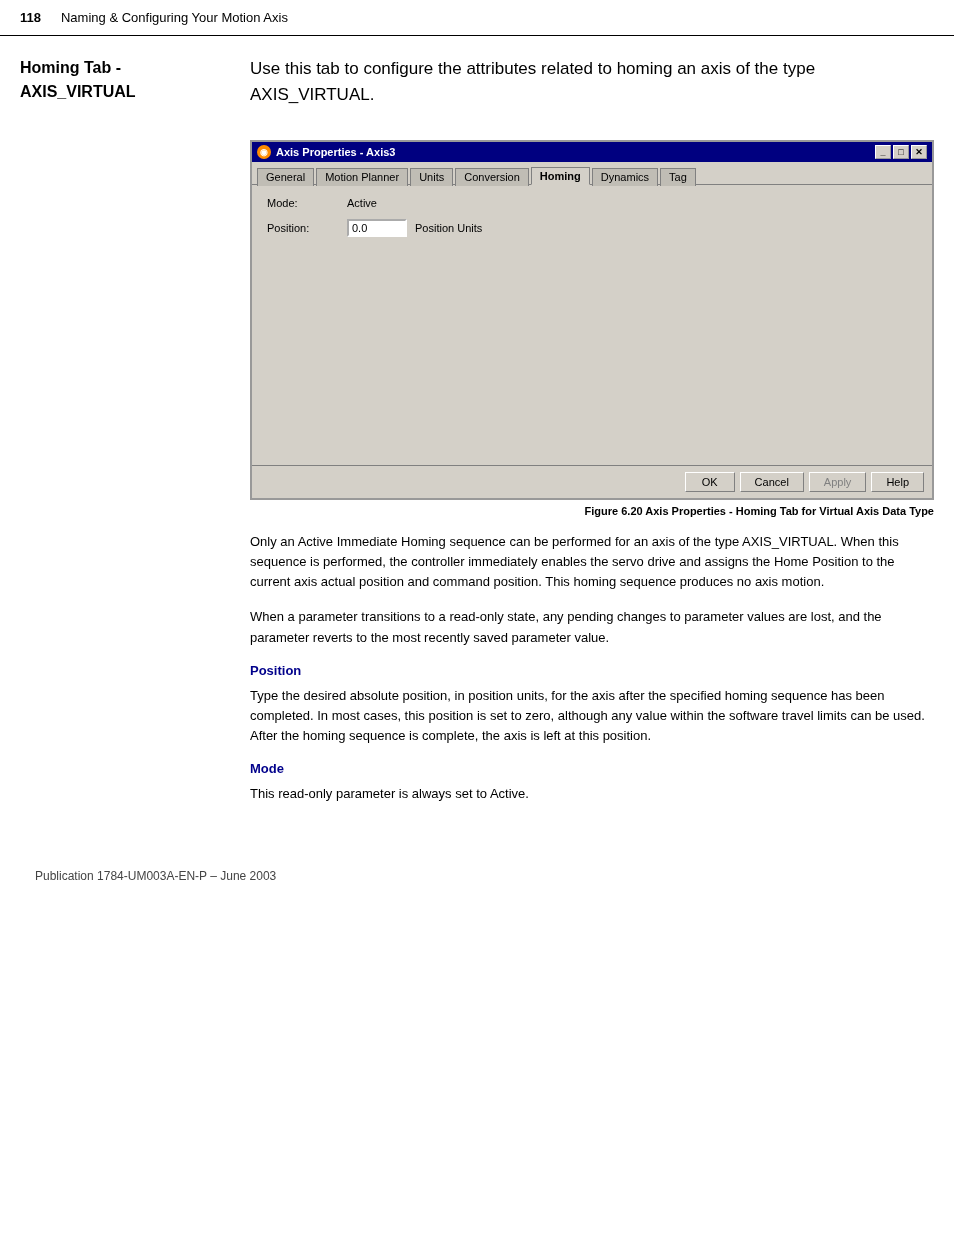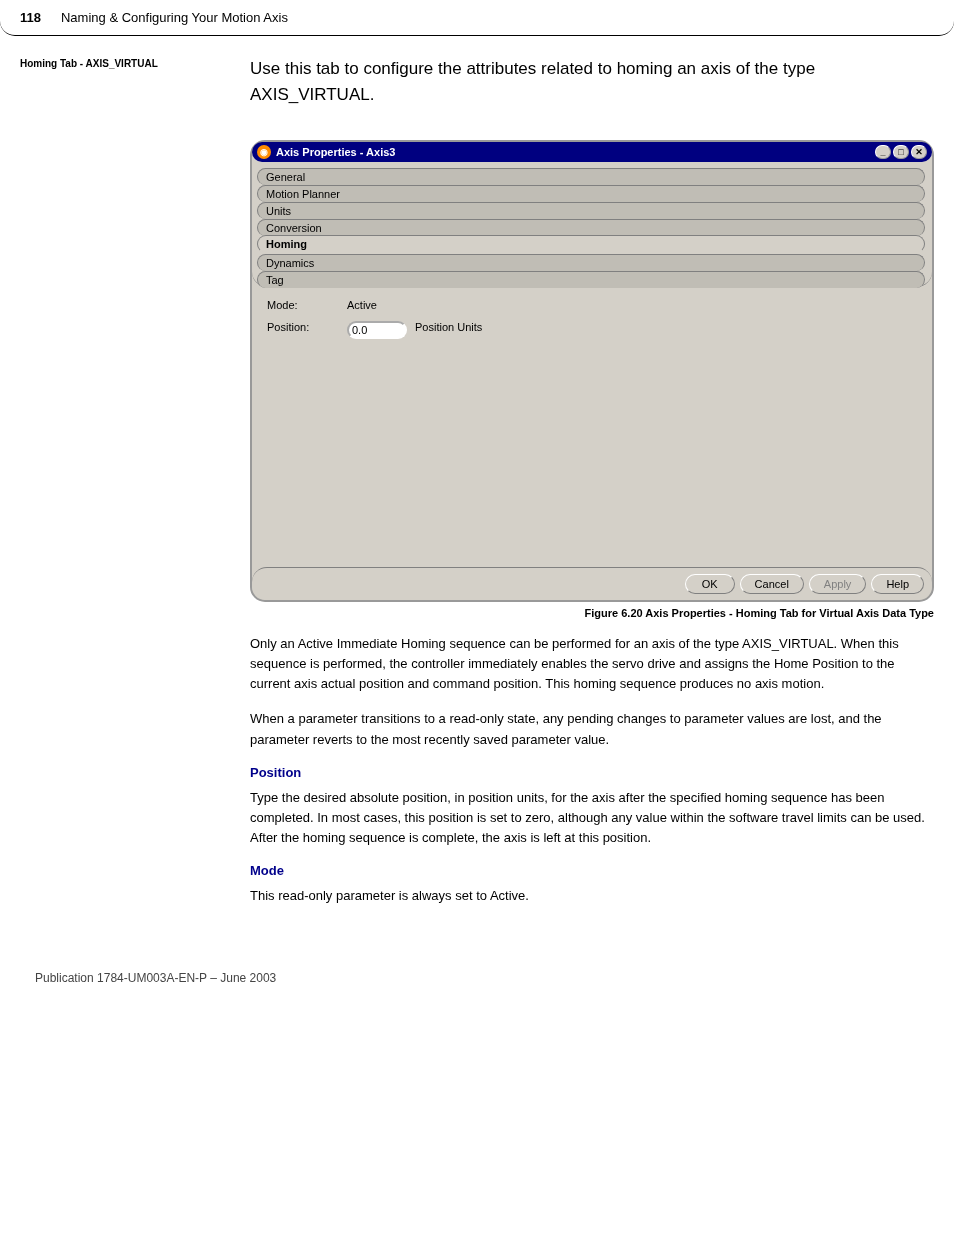--- a/index.html
+++ b/index.html
@@ -1,15 +1,15 @@
 <!DOCTYPE html>
 <html><head>
   <meta charset="utf-8">
   <style>
-    * { margin: 0; padding: 0; box-sizing: border-box; border-radius: 15px; }
+    * { margin: 0; padding: 0; box-sizing: border-box; }
     body {
       font-family: Arial, sans-serif;
       font-size: 13px;
       background: #fff;
       color: #000;
       width: 954px;
       min-height: 1235px;
     }
 
     
@@ -35,21 +35,21 @@
       padding: 0 20px;
     }
 
     
     .left-col {
       width: 230px;
       flex-shrink: 0;
       padding-right: 15px;
     }
     .section-heading {
-      font-size: 10px;
+      font-size: 16px;
       font-weight: bold;
       line-height: 1.5;
     }
 
     
     .right-col {
       flex: 1;
     }
 
     .intro-text {
@@ -111,21 +111,20 @@
       cursor: pointer;
       color: #000;
     }
 
     
     .dialog-tabs {
       display: flex;
       padding: 4px 5px 0 5px;
       background: #d4d0c8;
       border-bottom: 1px solid #808080;
-      flex-direction: column;
     }
     .tab {
       padding: 2px 8px;
       border: 1px solid #808080;
       border-bottom: none;
       background: #d4d0c8;
       cursor: pointer;
       font-size: 11px;
       margin-right: 2px;
       position: relative;
@@ -144,21 +143,21 @@
 
     
     .dialog-body {
       padding: 12px 15px;
       background: #d4d0c8;
       min-height: 280px;
     }
 
     .field-row {
       display: flex;
-      align-items: flex-start;
+      align-items: center;
       margin-bottom: 10px;
     }
     .field-label {
       width: 80px;
       font-size: 11px;
       color: #000;
     }
     .field-value {
       font-size: 11px;
     }

